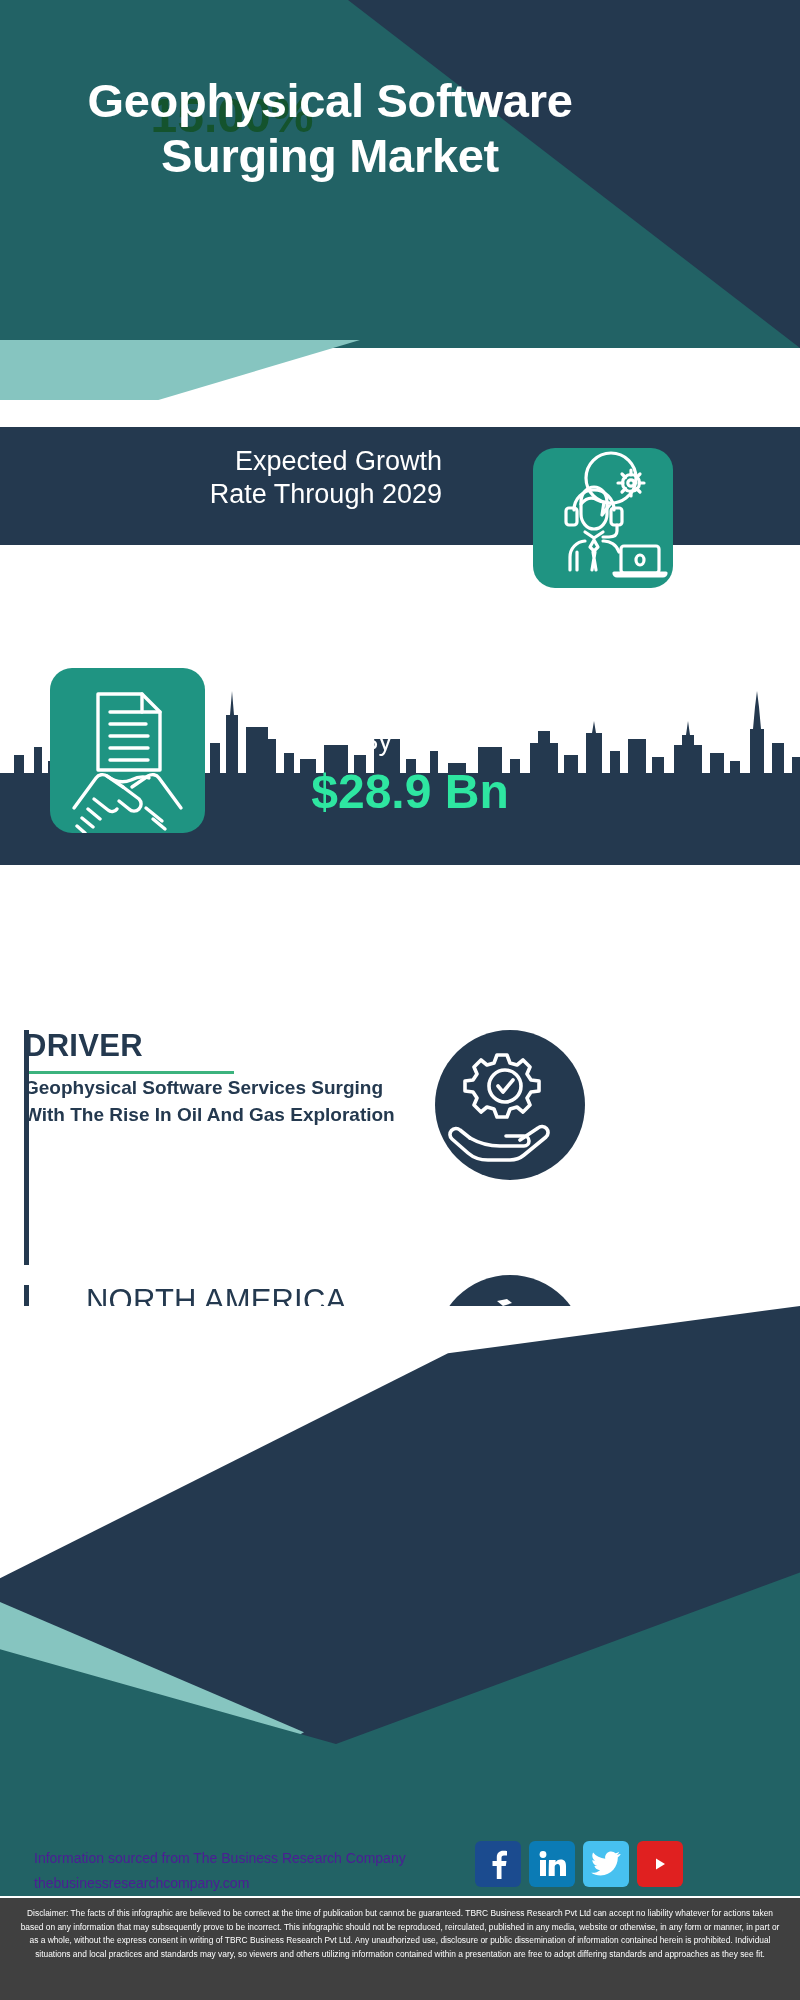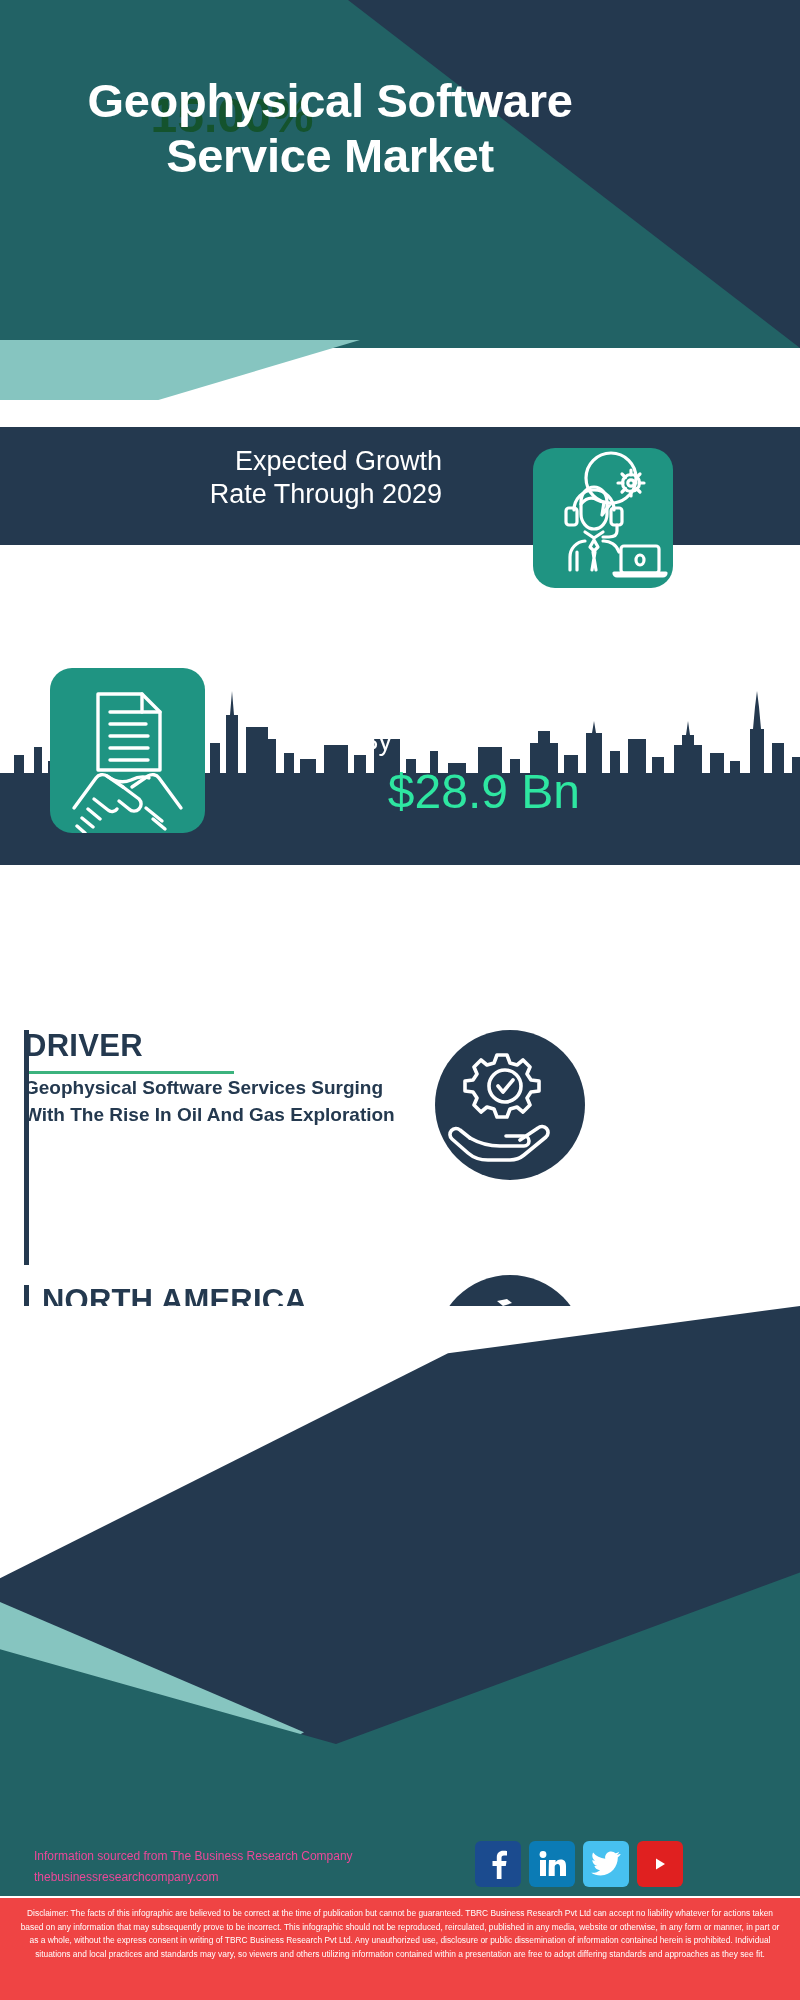--- a/index.html
+++ b/index.html
@@ -63,37 +63,37 @@
   }
   .skyline-svg { position:absolute; left:0; bottom:0; width:800px; height:230px; display:block; }
   .tile-market { left:50px; top:668px; width:155px; height:165px; z-index:7; }
   .market-text {
     position:absolute; left:240px; top:692px; width:340px;
     text-align:center; color:#ffffff;
     font-size:27px; line-height:1.24; z-index:7;
   }
   .market-value {
     position:absolute; left:240px; top:768px; width:340px;
-    text-align:right; color:#2ee6a1;
-    font-size:48px; font-weight:normal; line-height:1; z-index:7;
+    text-align:center; color:#2ee6a1;
+    font-size:48px; font-weight:bold; line-height:1; z-index:7;
   }
 
   
   .content { position:absolute; left:0; top:866px; width:800px; height:440px; background:#ffffff; }
 
   .block { position:absolute; }
   .block-bar {
     position:absolute; left:0; top:0; width:5px; height:100%;
     background:#24394f;
   }
   .block-head {
     color:#24394f; line-height:1.05;
   }
   .head-driver { font-size:31px; font-weight:bold; letter-spacing:0.3px; }
-  .head-region { font-size:31px; font-weight:700; letter-spacing:0.2px; }
+  .head-region { font-size:31px; font-weight:400; letter-spacing:0.2px;margin-left:44px; }
   .head-rule {
     width:210px; height:3px; background:#3cb37e; margin-top:8px;
   }
   .block-body {
     color:#24394f; font-size:19px; font-weight:bold; line-height:1.45;
   }
 
   .circle-icon {
     position:absolute; border-radius:50%; background:#24394f;
   }
@@ -115,57 +115,57 @@
   }
   .bot-teal {
     position:absolute; left:0; top:0; width:800px; height:592px;
     background:#226265;
     clip-path:polygon(0 58%, 42% 74%, 100% 45%, 100% 100%, 0 100%);
   }
 
   
   .footer-text {
     position:absolute; left:34px; top:1846px; width:420px;
-    color:#ec4899; font-size:12px; line-height:1.75; z-index:20;
+    color:#4c1d95; font-size:14px; line-height:1.75; z-index:20;
   }
   .socials {
     position:absolute; left:475px; top:1841px; z-index:20;
     display:flex; gap:8px;
   }
   .social {
     width:46px; height:46px; border-radius:6px;
     display:flex; align-items:center; justify-content:center;
   }
   .s-fb { background:#1b4b8f; }
   .s-li { background:#0b7bb5; }
   .s-tw { background:#47c1f0; }
   .s-yt { background:#e02020; }
   .social svg { display:block; }
 
   
   .disclaimer {
     position:absolute; left:0; top:1898px; width:800px; height:102px;
-    background:#ef4444; color:#ffffff;
+    background:#404040; color:#ffffff;
     font-size:8.4px; line-height:1.62; text-align:center;
     padding:9px 16px 0 16px; z-index:30;
   }
   .disclaimer-rule {
     position:absolute; left:0; top:1896px; width:800px; height:2px;
     background:#ffffff; z-index:31;
   }
 </style>
 </head>
 <body>
 
 <div class="header">
   <div class="header-diag2"></div>
 </div>
 <div class="header-title">
   <div>Geophysical Software</div>
-  <div>Service Market</div>
+  <div>Surging Market</div>
 </div>
 <div class="teal-tri"></div>
 
 <div class="growth">
   <div class="growth-text">
     <div>Expected Growth</div>
     <div>Rate Through 2029</div>
   </div>
 </div>
 <div class="growth-value">15.00%</div>

